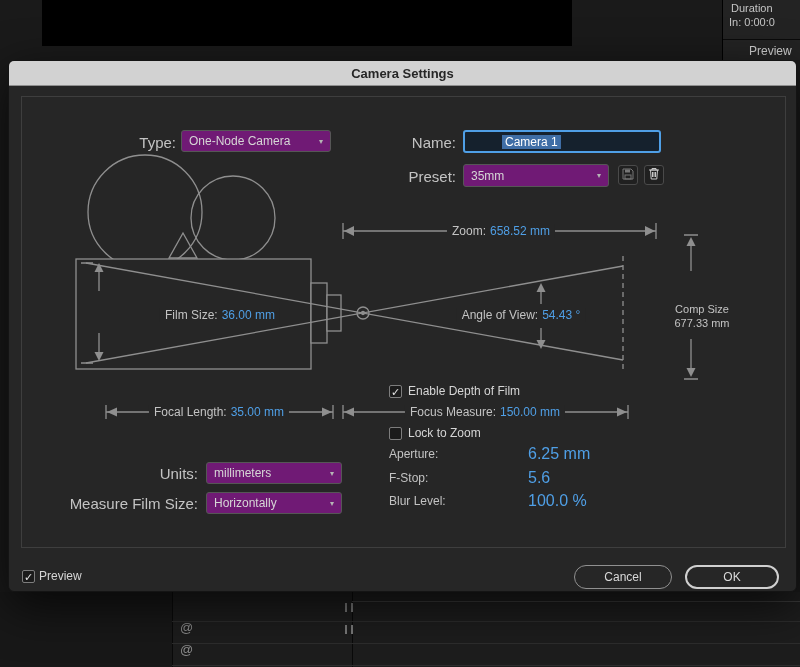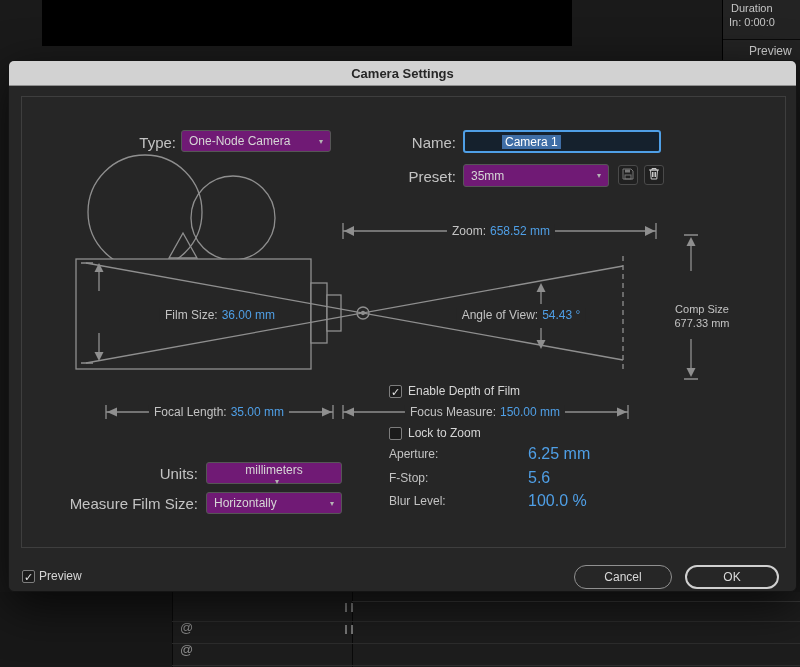--- a/index.html
+++ b/index.html
@@ -208,21 +208,21 @@
       <div class="wlabel" style="left:399px;top:348px;">Lock to Zoom</div>
 
       <div class="vrow-label" style="top:369px;">Aperture:</div>
       <div class="vrow-val" style="top:369px;">6.25 mm</div>
       <div class="vrow-label" style="top:393px;">F-Stop:</div>
       <div class="vrow-val" style="top:393px;">5.6</div>
       <div class="vrow-label" style="top:416px;">Blur Level:</div>
       <div class="vrow-val" style="top:416px;">100.0 %</div>
 
       <div class="flabel" style="left:80px;width:109px;top:388px;">Units:</div>
-      <div class="dd" style="left:197px;top:377px;width:136px;height:22px;flex-direction:column;">
+      <div class="dd" style="left:197px;top:377px;width:136px;height:22px;">
         <span>millimeters</span>
         <span class="chev">▾</span>
       </div>
       <div class="flabel" style="left:40px;width:149px;top:418px;">Measure Film Size:</div>
       <div class="dd" style="left:197px;top:407px;width:136px;height:22px;">
         <span>Horizontally</span>
         <span class="chev">▾</span>
       </div>
 
       <div class="cb" style="left:13px;top:485px;">

